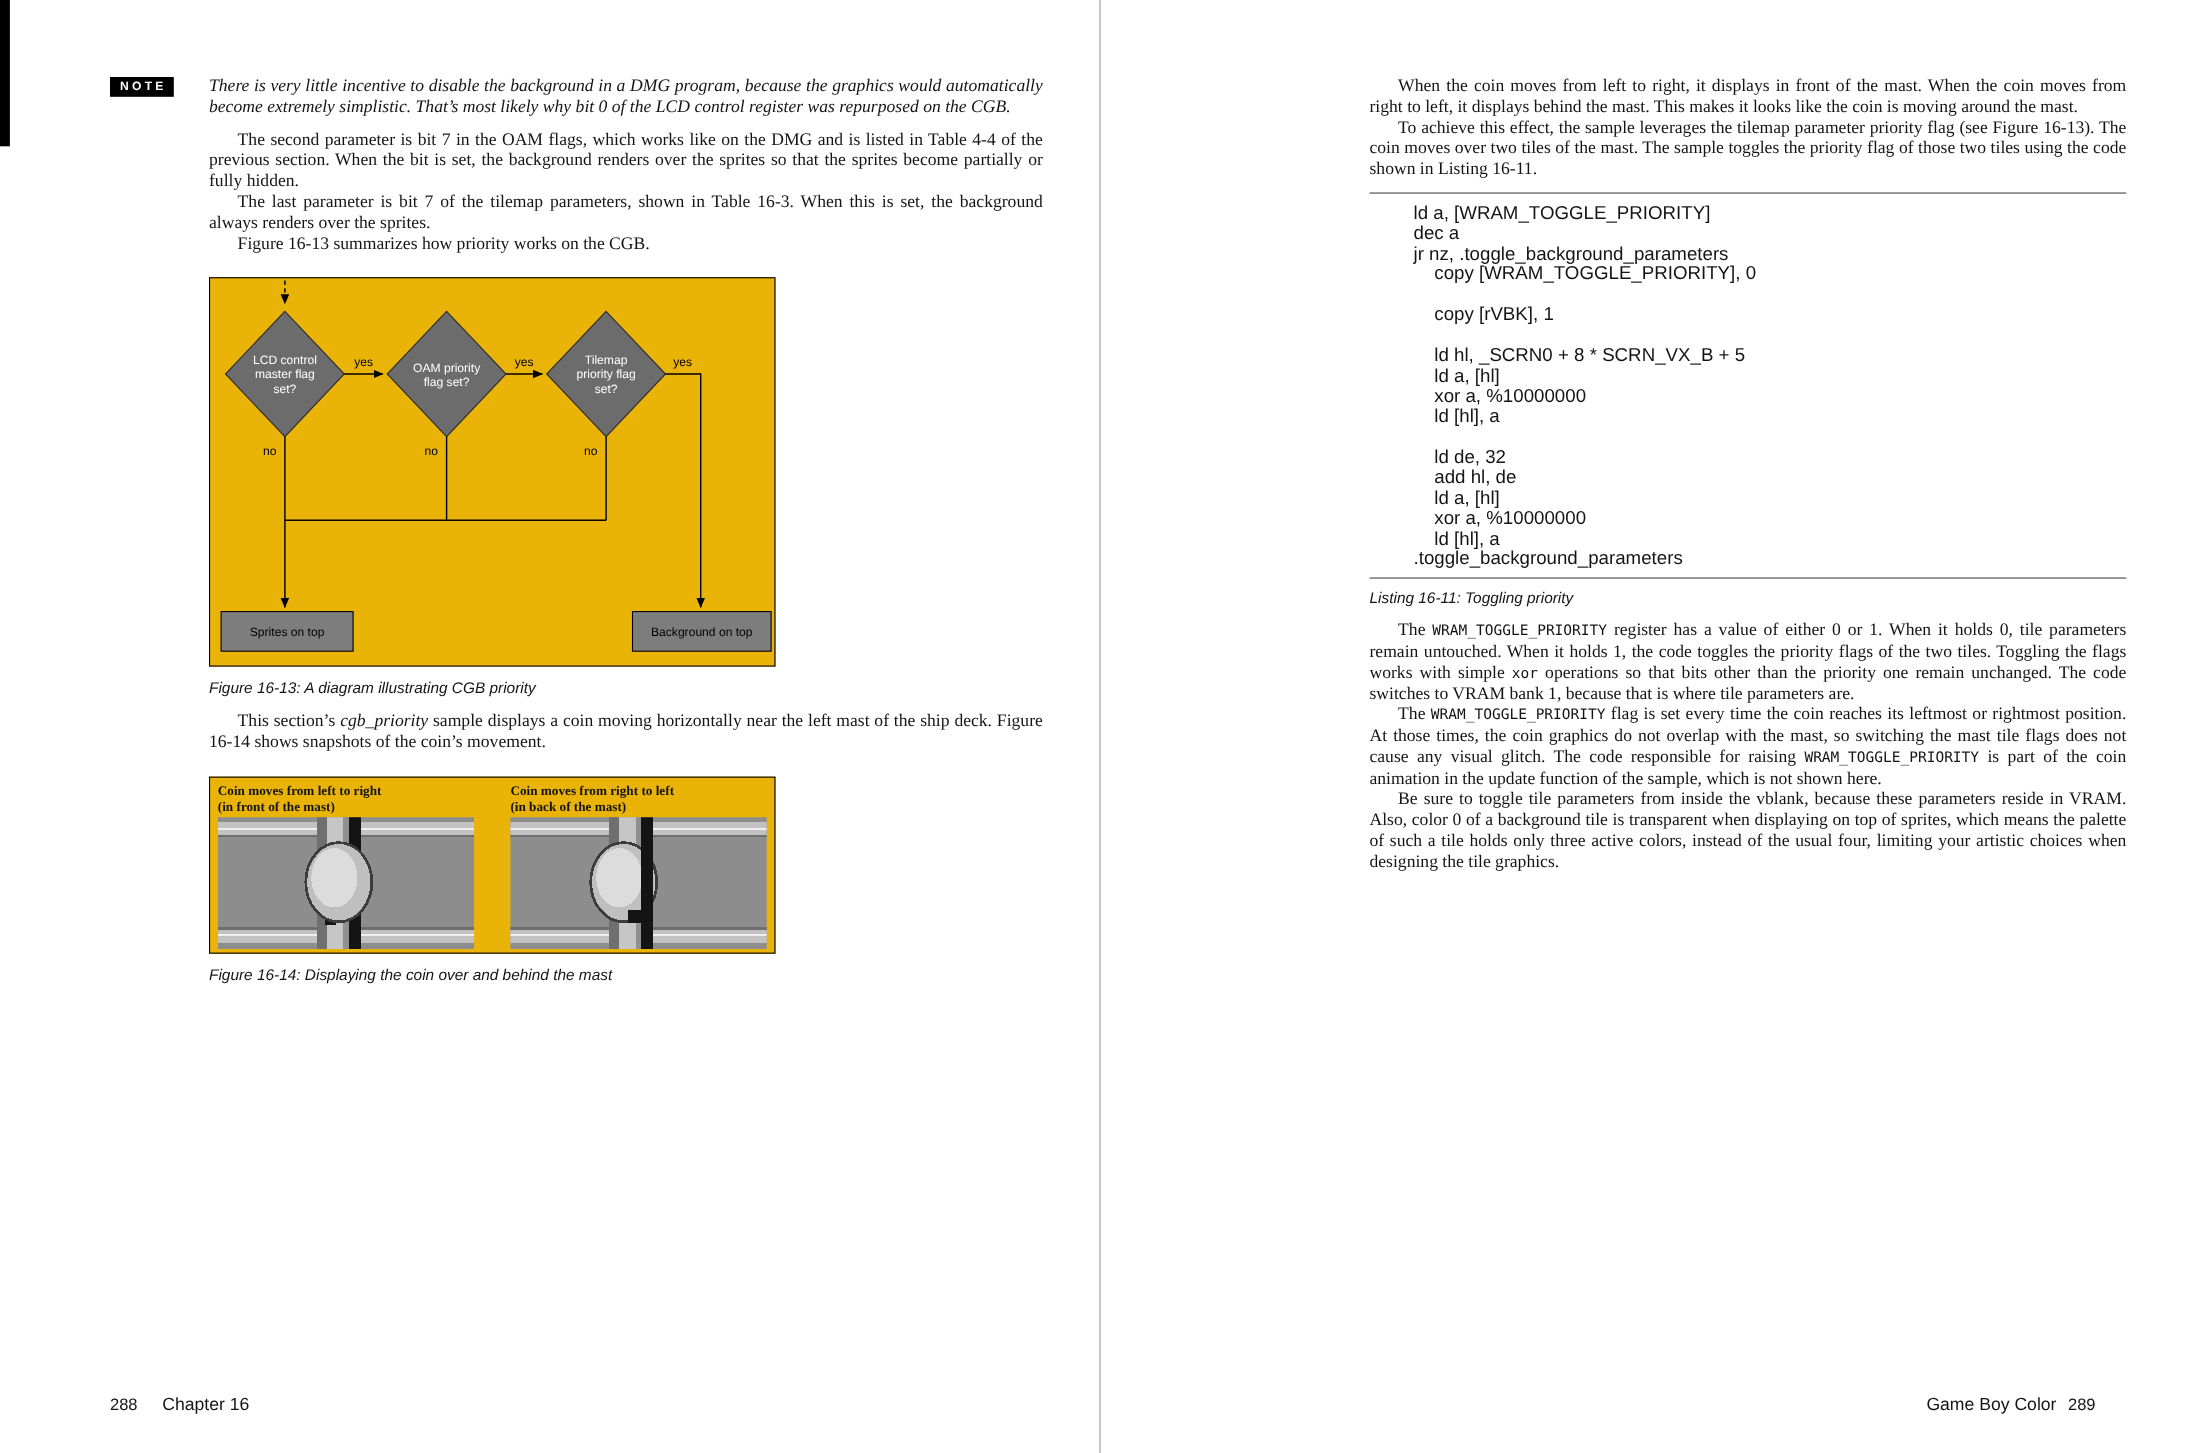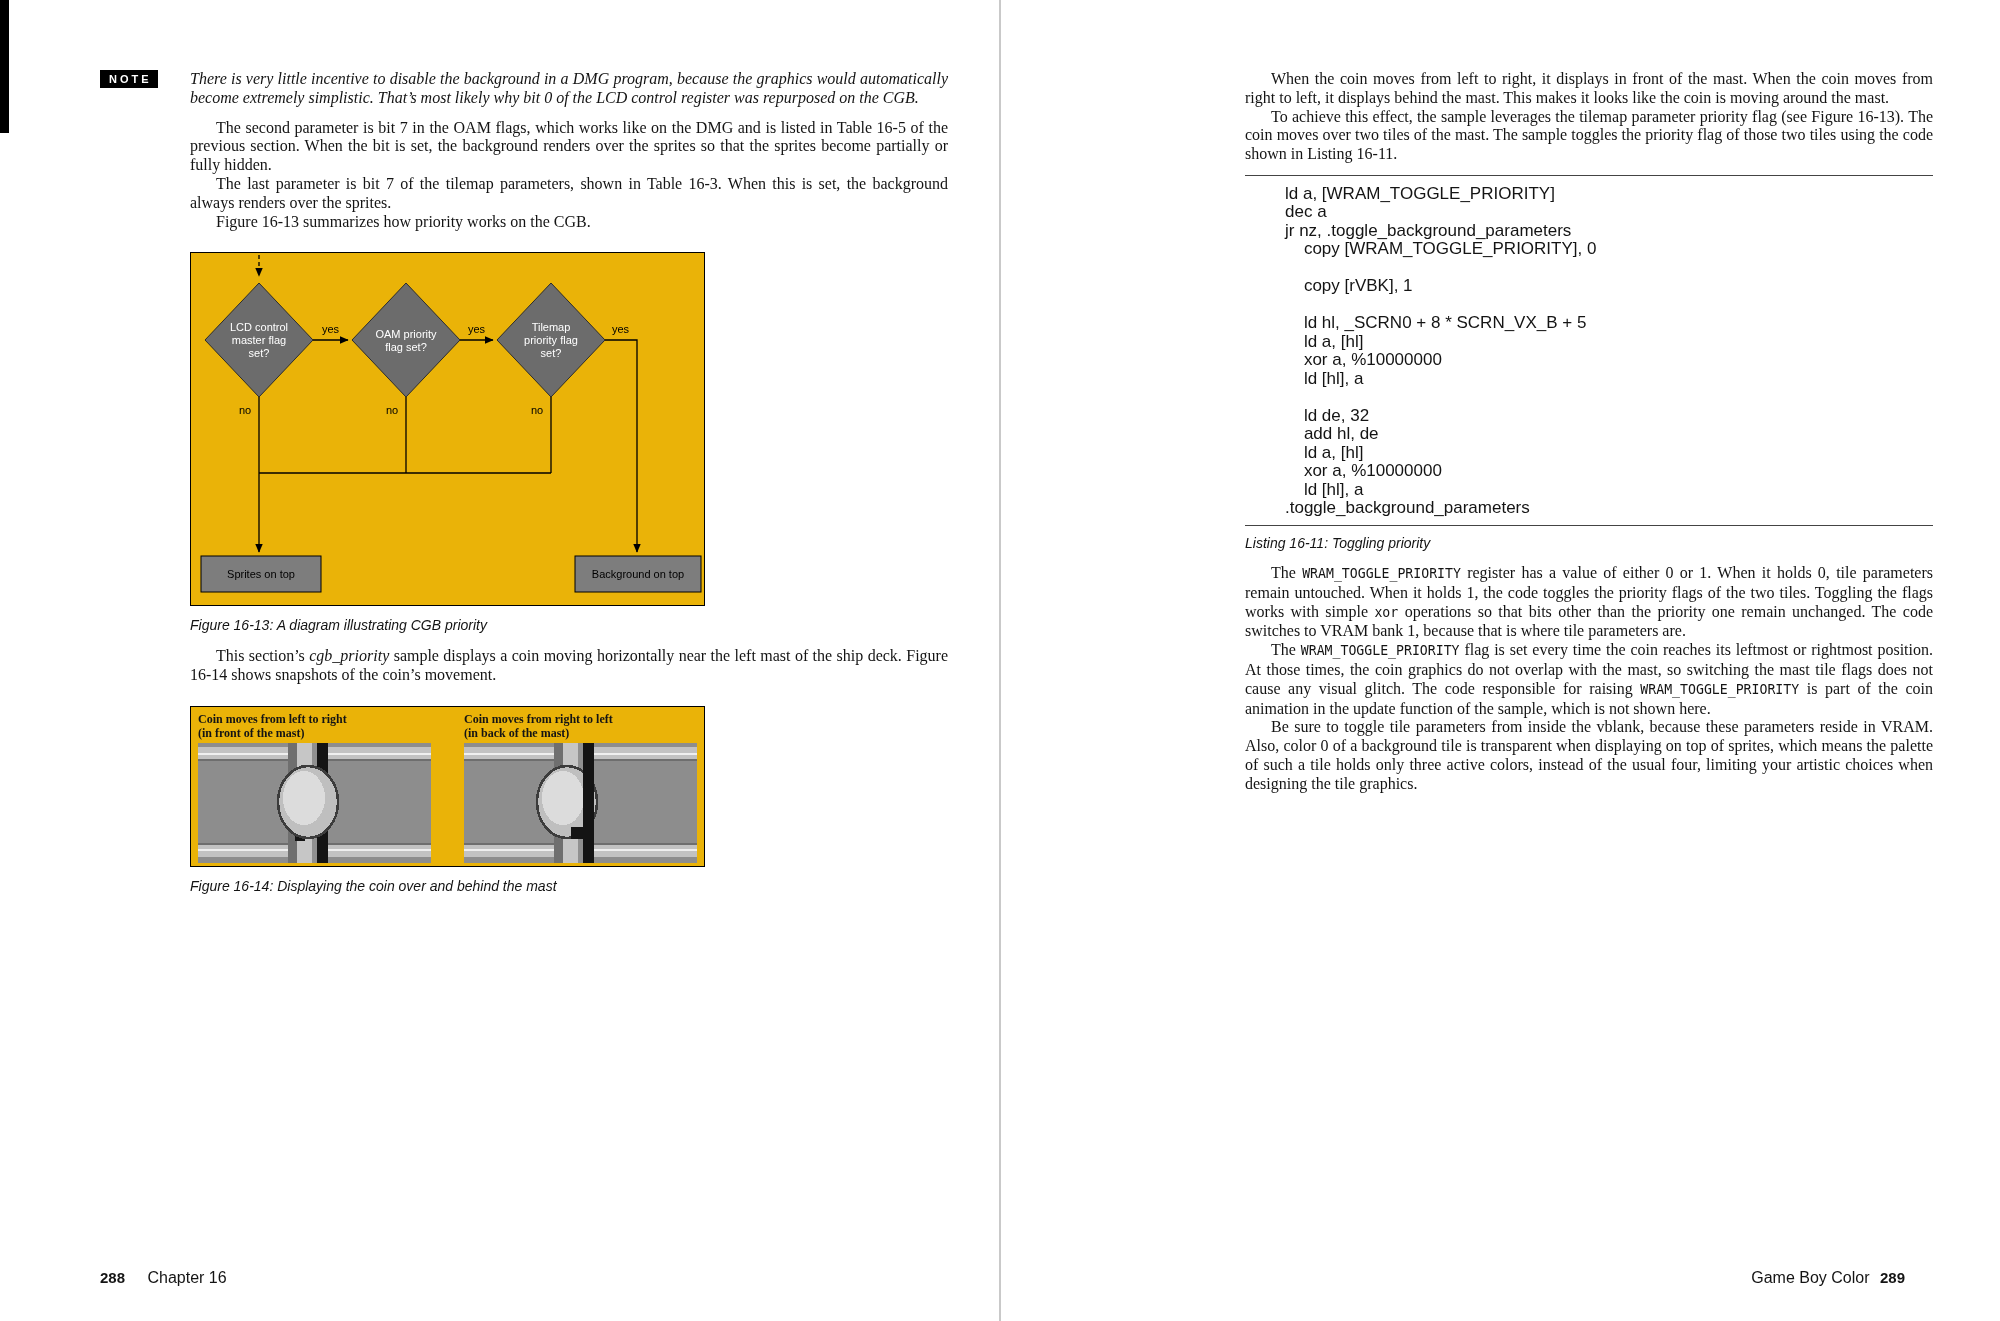--- a/index.html
+++ b/index.html
@@ -52,38 +52,38 @@
   }
   .listing-caption { margin-top:9px; margin-bottom:13px; }
   .after-listing { margin-top:0; }
 
   .seg-c { font-family:"DejaVu Sans Mono", monospace; font-size:13.2px; }
   .seg-i { font-style:italic; }
 
   .footer { position:absolute; bottom:34px; font-family:"Liberation Sans", sans-serif; }
   .footer-left { left:100px; }
   .footer-right { right:95px; text-align:right; }
-  .pageno { font-weight:bold; font-size:15px;text-align:center; }
+  .pageno { font-weight:normal; font-size:15px;text-align:center; }
   .footer-label { font-size:16px; }
   .footer-left .footer-label { margin-left:18px; }
   .footer-right .pageno { margin-left:6px; }
 </style>
 </head>
 <body>
 
 <div class="spread">
 
   <div class="scan-artifact"></div>
   <div class="gutter"></div>
 
   <div class="page page-left">
     <div class="note-label">NOTE</div>
     <div class="content-left">
       <p class="note-text">There is very little incentive to disable the background in a DMG program, because the graphics would automatically become extremely simplistic. That’s most likely why bit 0 of the LCD control register was repurposed on the CGB.</p>
-      <p class="para">The second parameter is bit 7 in the OAM flags, which works like on the DMG and is listed in Table 16-5 of the previous section. When the bit is set, the background renders over the sprites so that the sprites become partially or fully hidden.</p>
+      <p class="para">The second parameter is bit 7 in the OAM flags, which works like on the DMG and is listed in Table 4-4 of the previous section. When the bit is set, the background renders over the sprites so that the sprites become partially or fully hidden.</p>
       <p class="para">The last parameter is bit 7 of the tilemap parameters, shown in Table 16-3. When this is set, the background always renders over the sprites.</p>
       <p class="para">Figure 16-13 summarizes how priority works on the CGB.</p>
 
       <div class="figbox">
         <svg width="512" height="352" viewBox="0 0 512 352">
           <defs>
             <marker id="arr" markerWidth="9" markerHeight="8" refX="6.5" refY="3" orient="auto">
               <path d="M0,0 L7,3 L0,6 Z" fill="#000"></path>
             </marker>
           </defs>

